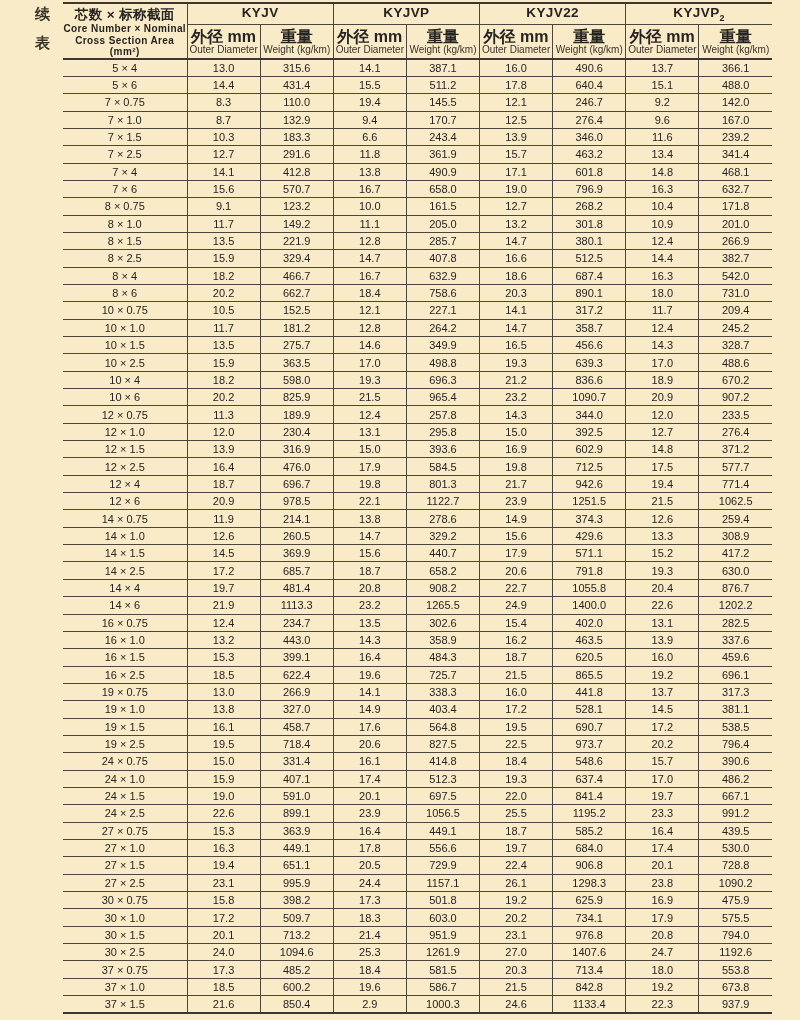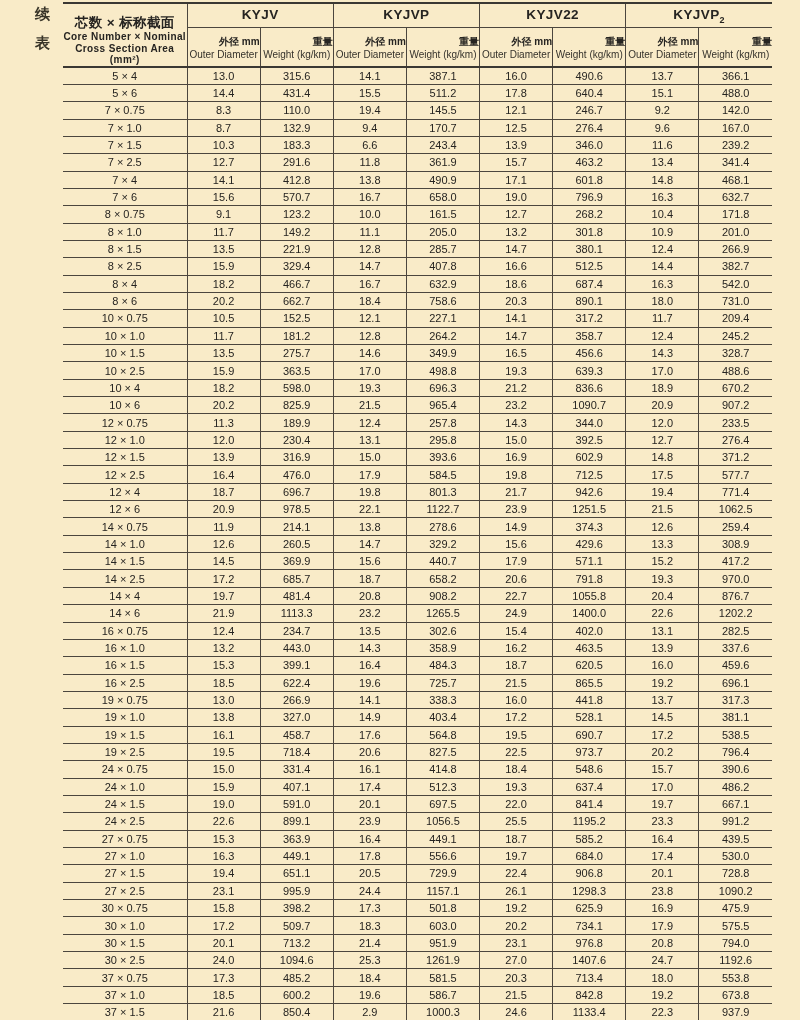--- a/index.html
+++ b/index.html
@@ -27,23 +27,23 @@
     border-top:2.5px solid var(--line-heavy);
     border-bottom:2.5px solid var(--line-heavy);
   }
   th,td{border:1px solid var(--line);padding:0;text-align:center;vertical-align:middle;}
   th:first-child,td:first-child{border-left:none;}
   th:last-child,td:last-child{border-right:none;}
   thead{border-bottom:2px solid var(--line-heavy);}
   .group-row th{height:20px;font-size:13.5px;font-weight:bold;letter-spacing:.4px;}
   .group-row sub{font-size:9px;}
   .sub-row th{height:32px;font-weight:normal;}
-  .sub-zh{font-size:10px;font-weight:bold;line-height:15px;padding-top:1px;text-align:right;}
+  .sub-zh{font-size:16px;font-weight:bold;line-height:15px;padding-top:1px;}
   .sub-en{font-size:10px;line-height:11px;color:#35322b;}
-  .label-head .zh{font-size:13.5px;font-weight:bold;line-height:17px;padding-top:2px;margin-top:8px;}
+  .label-head .zh{font-size:13.5px;font-weight:bold;line-height:17px;padding-top:2px;}
   .label-head .en{font-size:10px;line-height:11.5px;}
   tbody td{height:16.35px;font-size:11px;line-height:16px;}
 </style>
 </head>
 <body>
 
 <div class="continued">
   <span>续</span>
   <span>表</span>
 </div>
@@ -430,21 +430,21 @@
         </tr>
         <tr>
           <td>14 × 2.5</td>
           <td>17.2</td>
           <td>685.7</td>
           <td>18.7</td>
           <td>658.2</td>
           <td>20.6</td>
           <td>791.8</td>
           <td>19.3</td>
-          <td>970.0</td>
+          <td>630.0</td>
         </tr>
         <tr>
           <td>14 × 4</td>
           <td>19.7</td>
           <td>481.4</td>
           <td>20.8</td>
           <td>908.2</td>
           <td>22.7</td>
           <td>1055.8</td>
           <td>20.4</td>

